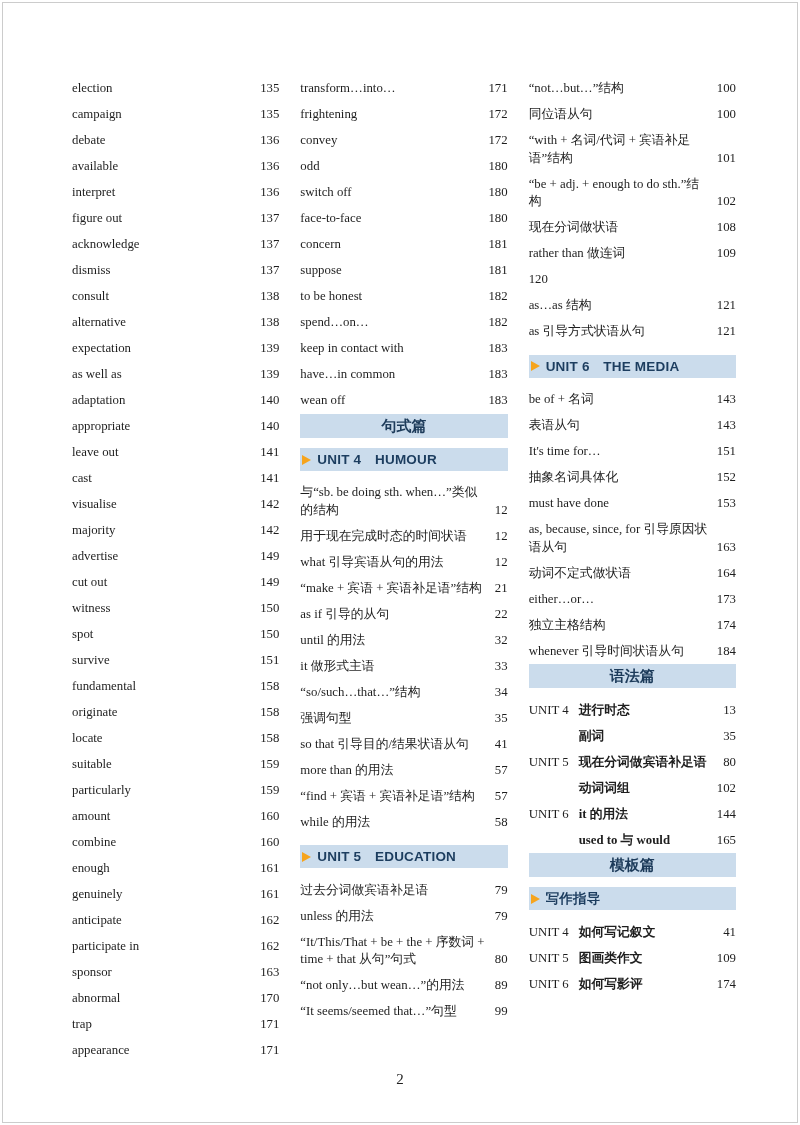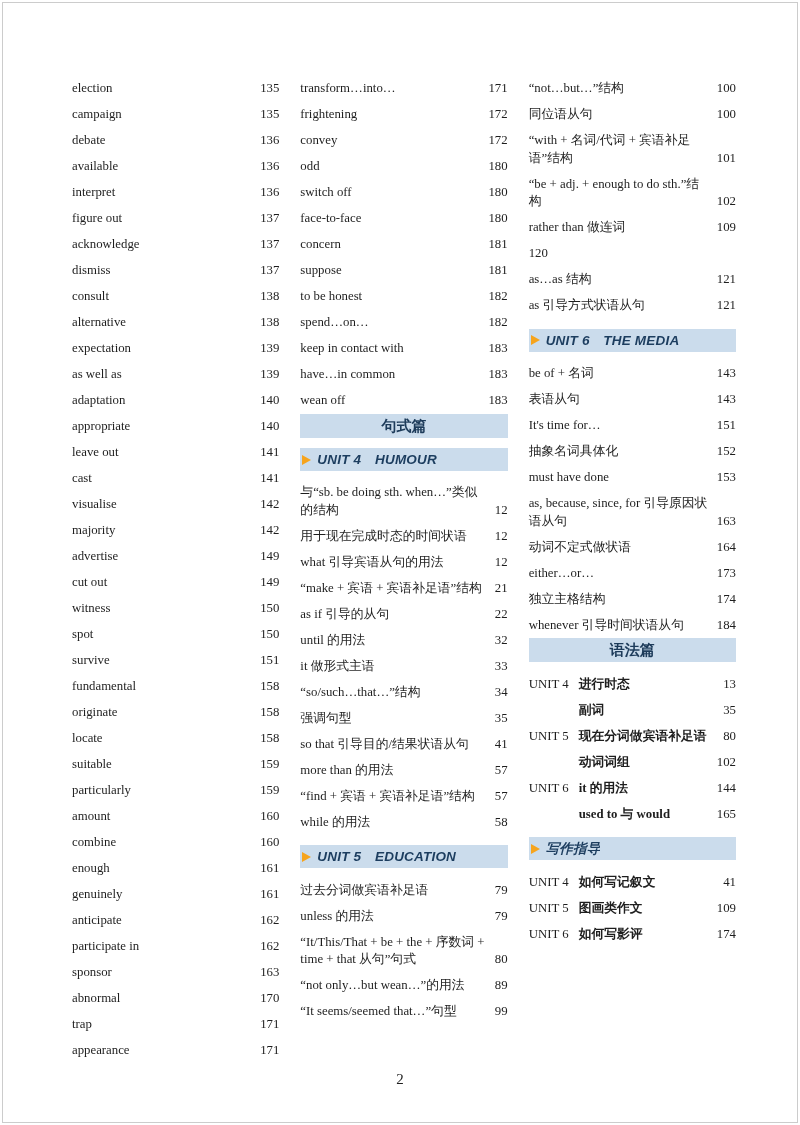--- a/index.html
+++ b/index.html
@@ -61,21 +61,20 @@
     flex: none;
   }
   .unit-label {
     font-family: "Liberation Sans", sans-serif;
     font-weight: bold;
     font-size: 13.5px;
     color: #1c3d5f;
     letter-spacing: 0.2px;
     white-space: nowrap;
     overflow: hidden;
-    font-style: italic;
   }
   .page-num {
     position: absolute;
     bottom: 37px; left: 0; right: 0;
     text-align: center;
     font-size: 15px;
     color: #1e1e1e;
   }
 </style>
 </head>
@@ -384,20 +383,24 @@
       </div>
       <div class="entry">
         <span class="text">“with + 名词/代词 + 宾语补足语”结构</span>
         <span class="page">101</span>
       </div>
       <div class="entry">
         <span class="text">“be + adj. + enough to do sth.”结构</span>
         <span class="page">102</span>
       </div>
       <div class="entry">
+        <span class="text">现在分词做状语</span>
+        <span class="page">108</span>
+      </div>
+      <div class="entry">
         <span class="text">rather than 做连词</span>
         <span class="page">109</span>
       </div>
       <div class="entry">
         <span class="page">120</span>
       </div>
       <div class="entry">
         <span class="text">as…as 结构</span>
         <span class="page">121</span>
       </div>
@@ -473,20 +476,21 @@
       <div class="entry grammar">
         <span class="unit">UNIT 6</span>
         <span class="text">it 的用法</span>
         <span class="page">144</span>
       </div>
       <div class="entry grammar">
         <span class="unit"></span>
         <span class="text">used to 与 would</span>
         <span class="page">165</span>
       </div>
+      <div class="section-band">模板篇</div>
       <div class="unit-band">
         <span class="arrow-icon"></span>
         <span class="unit-label">写作指导</span>
       </div>
       <div class="entry grammar">
         <span class="unit">UNIT 4</span>
         <span class="text">如何写记叙文</span>
         <span class="page">41</span>
       </div>
       <div class="entry grammar">

